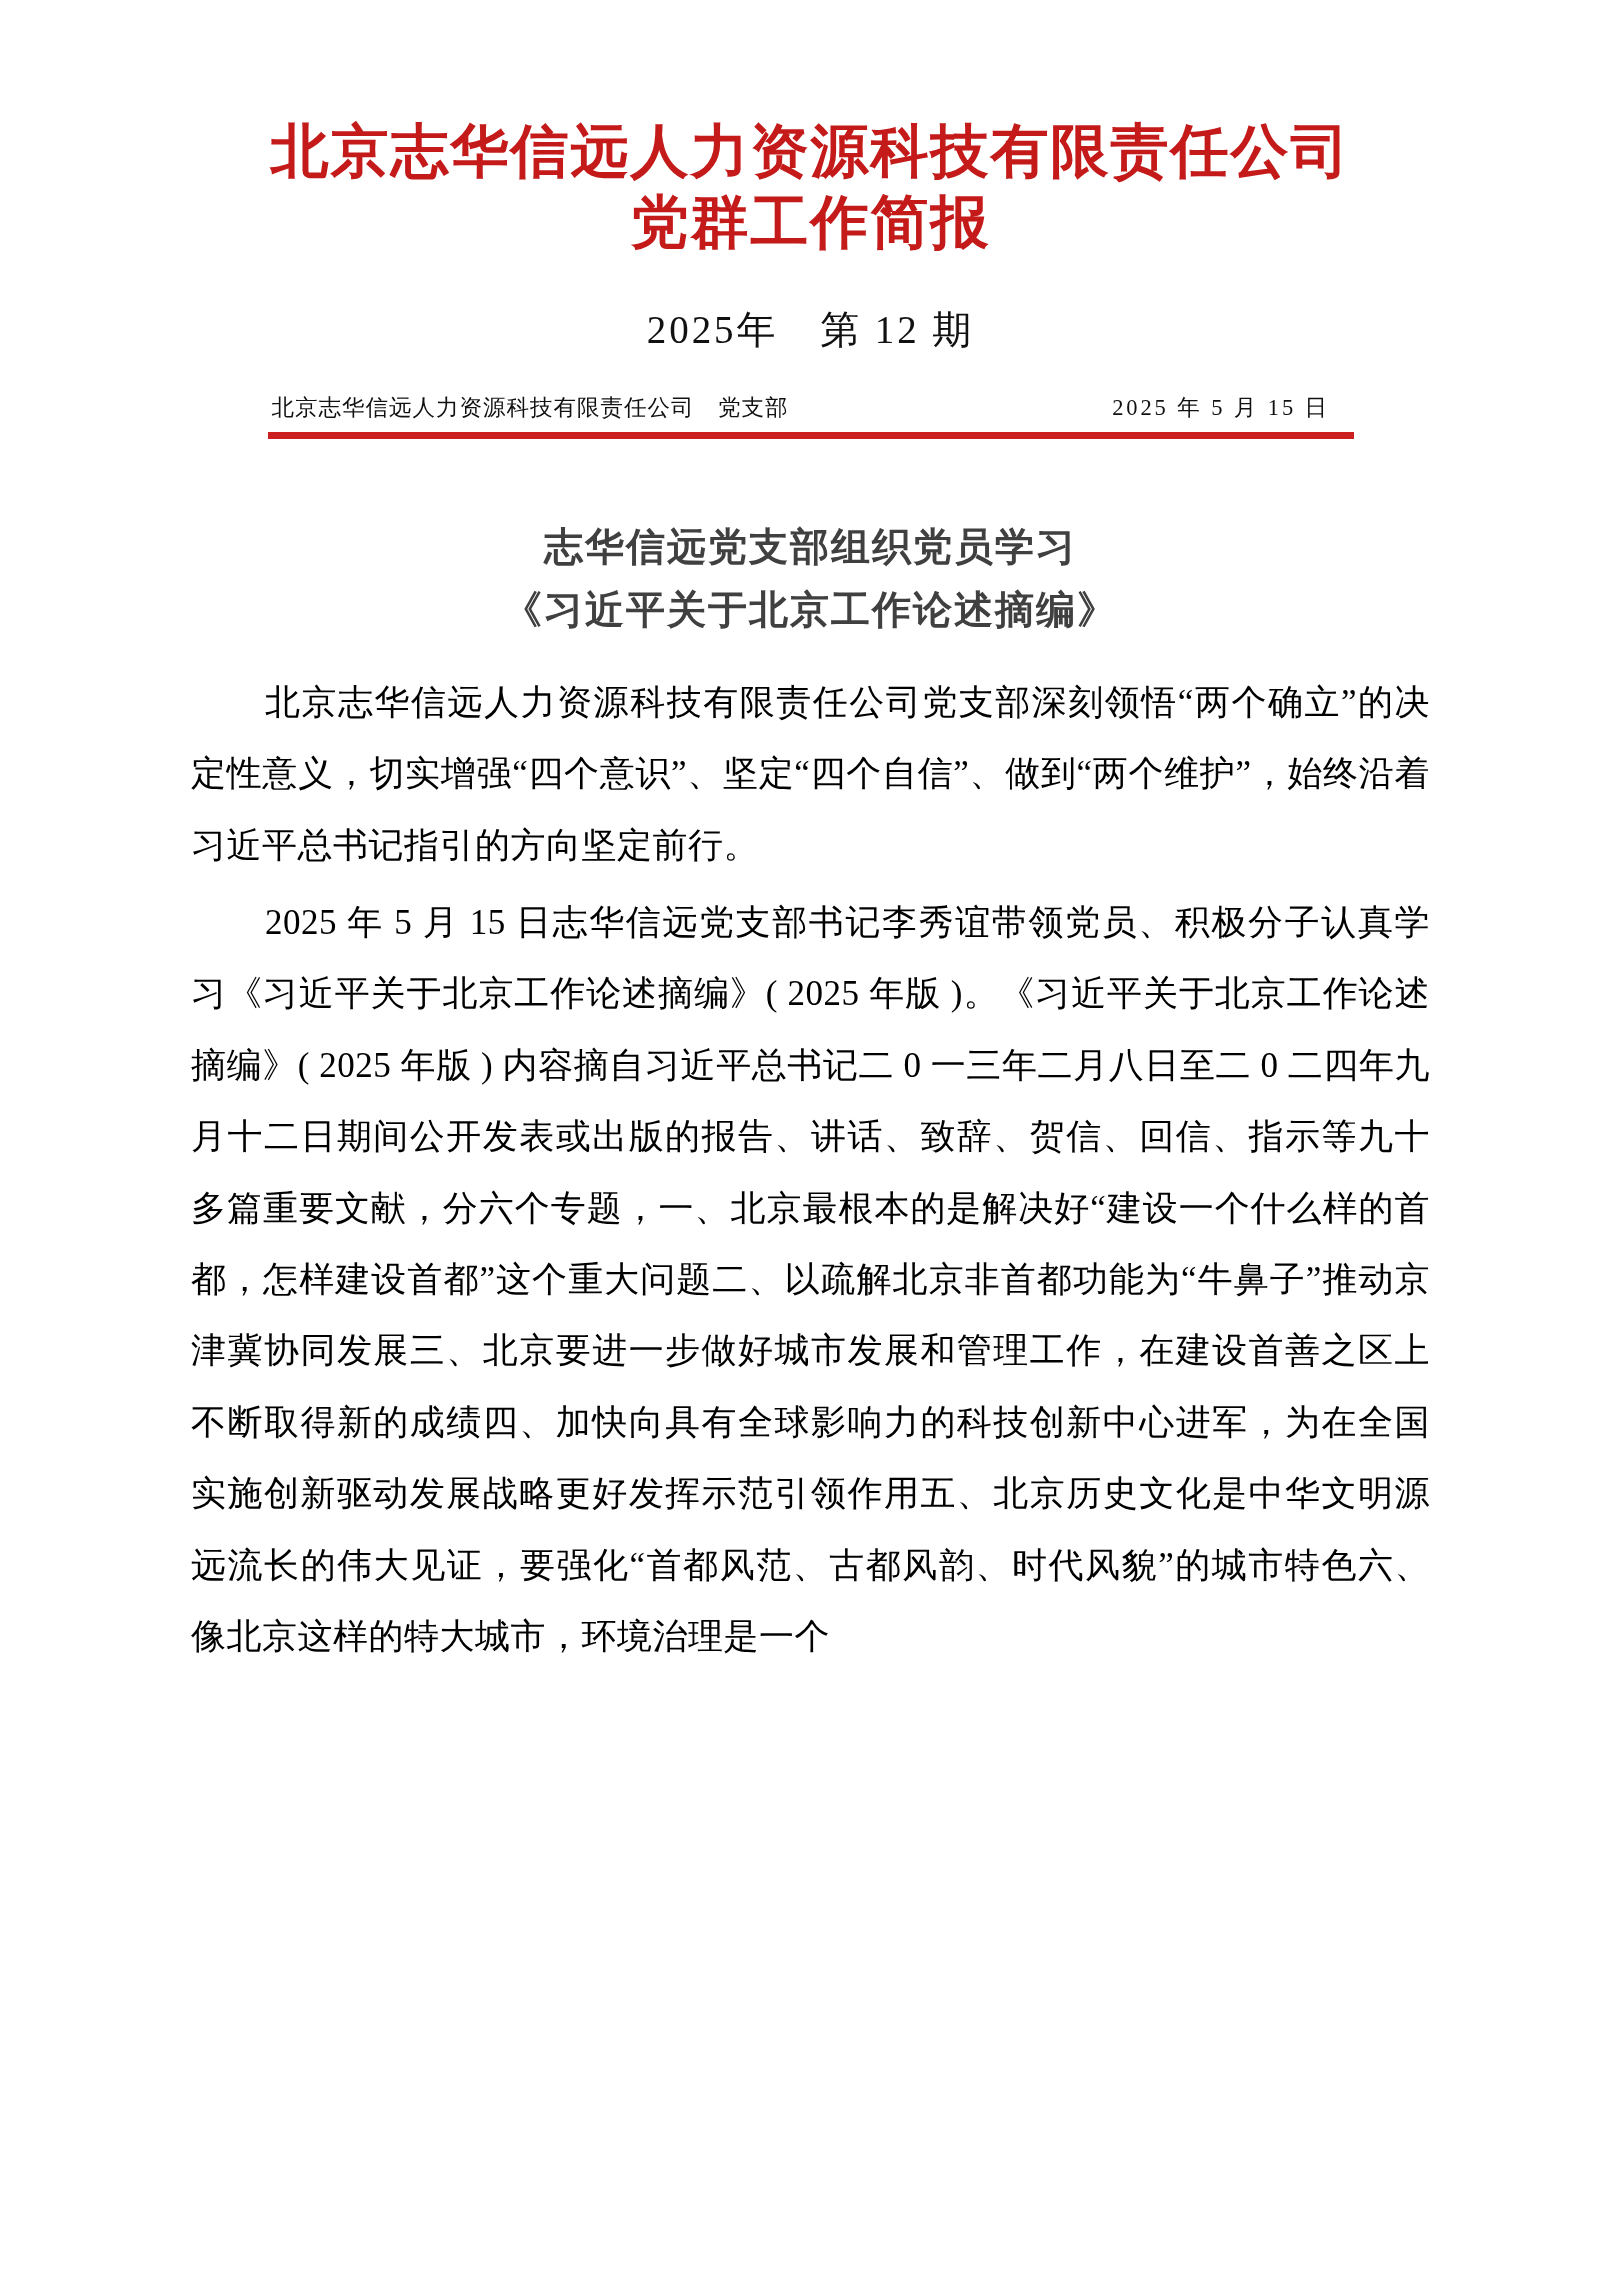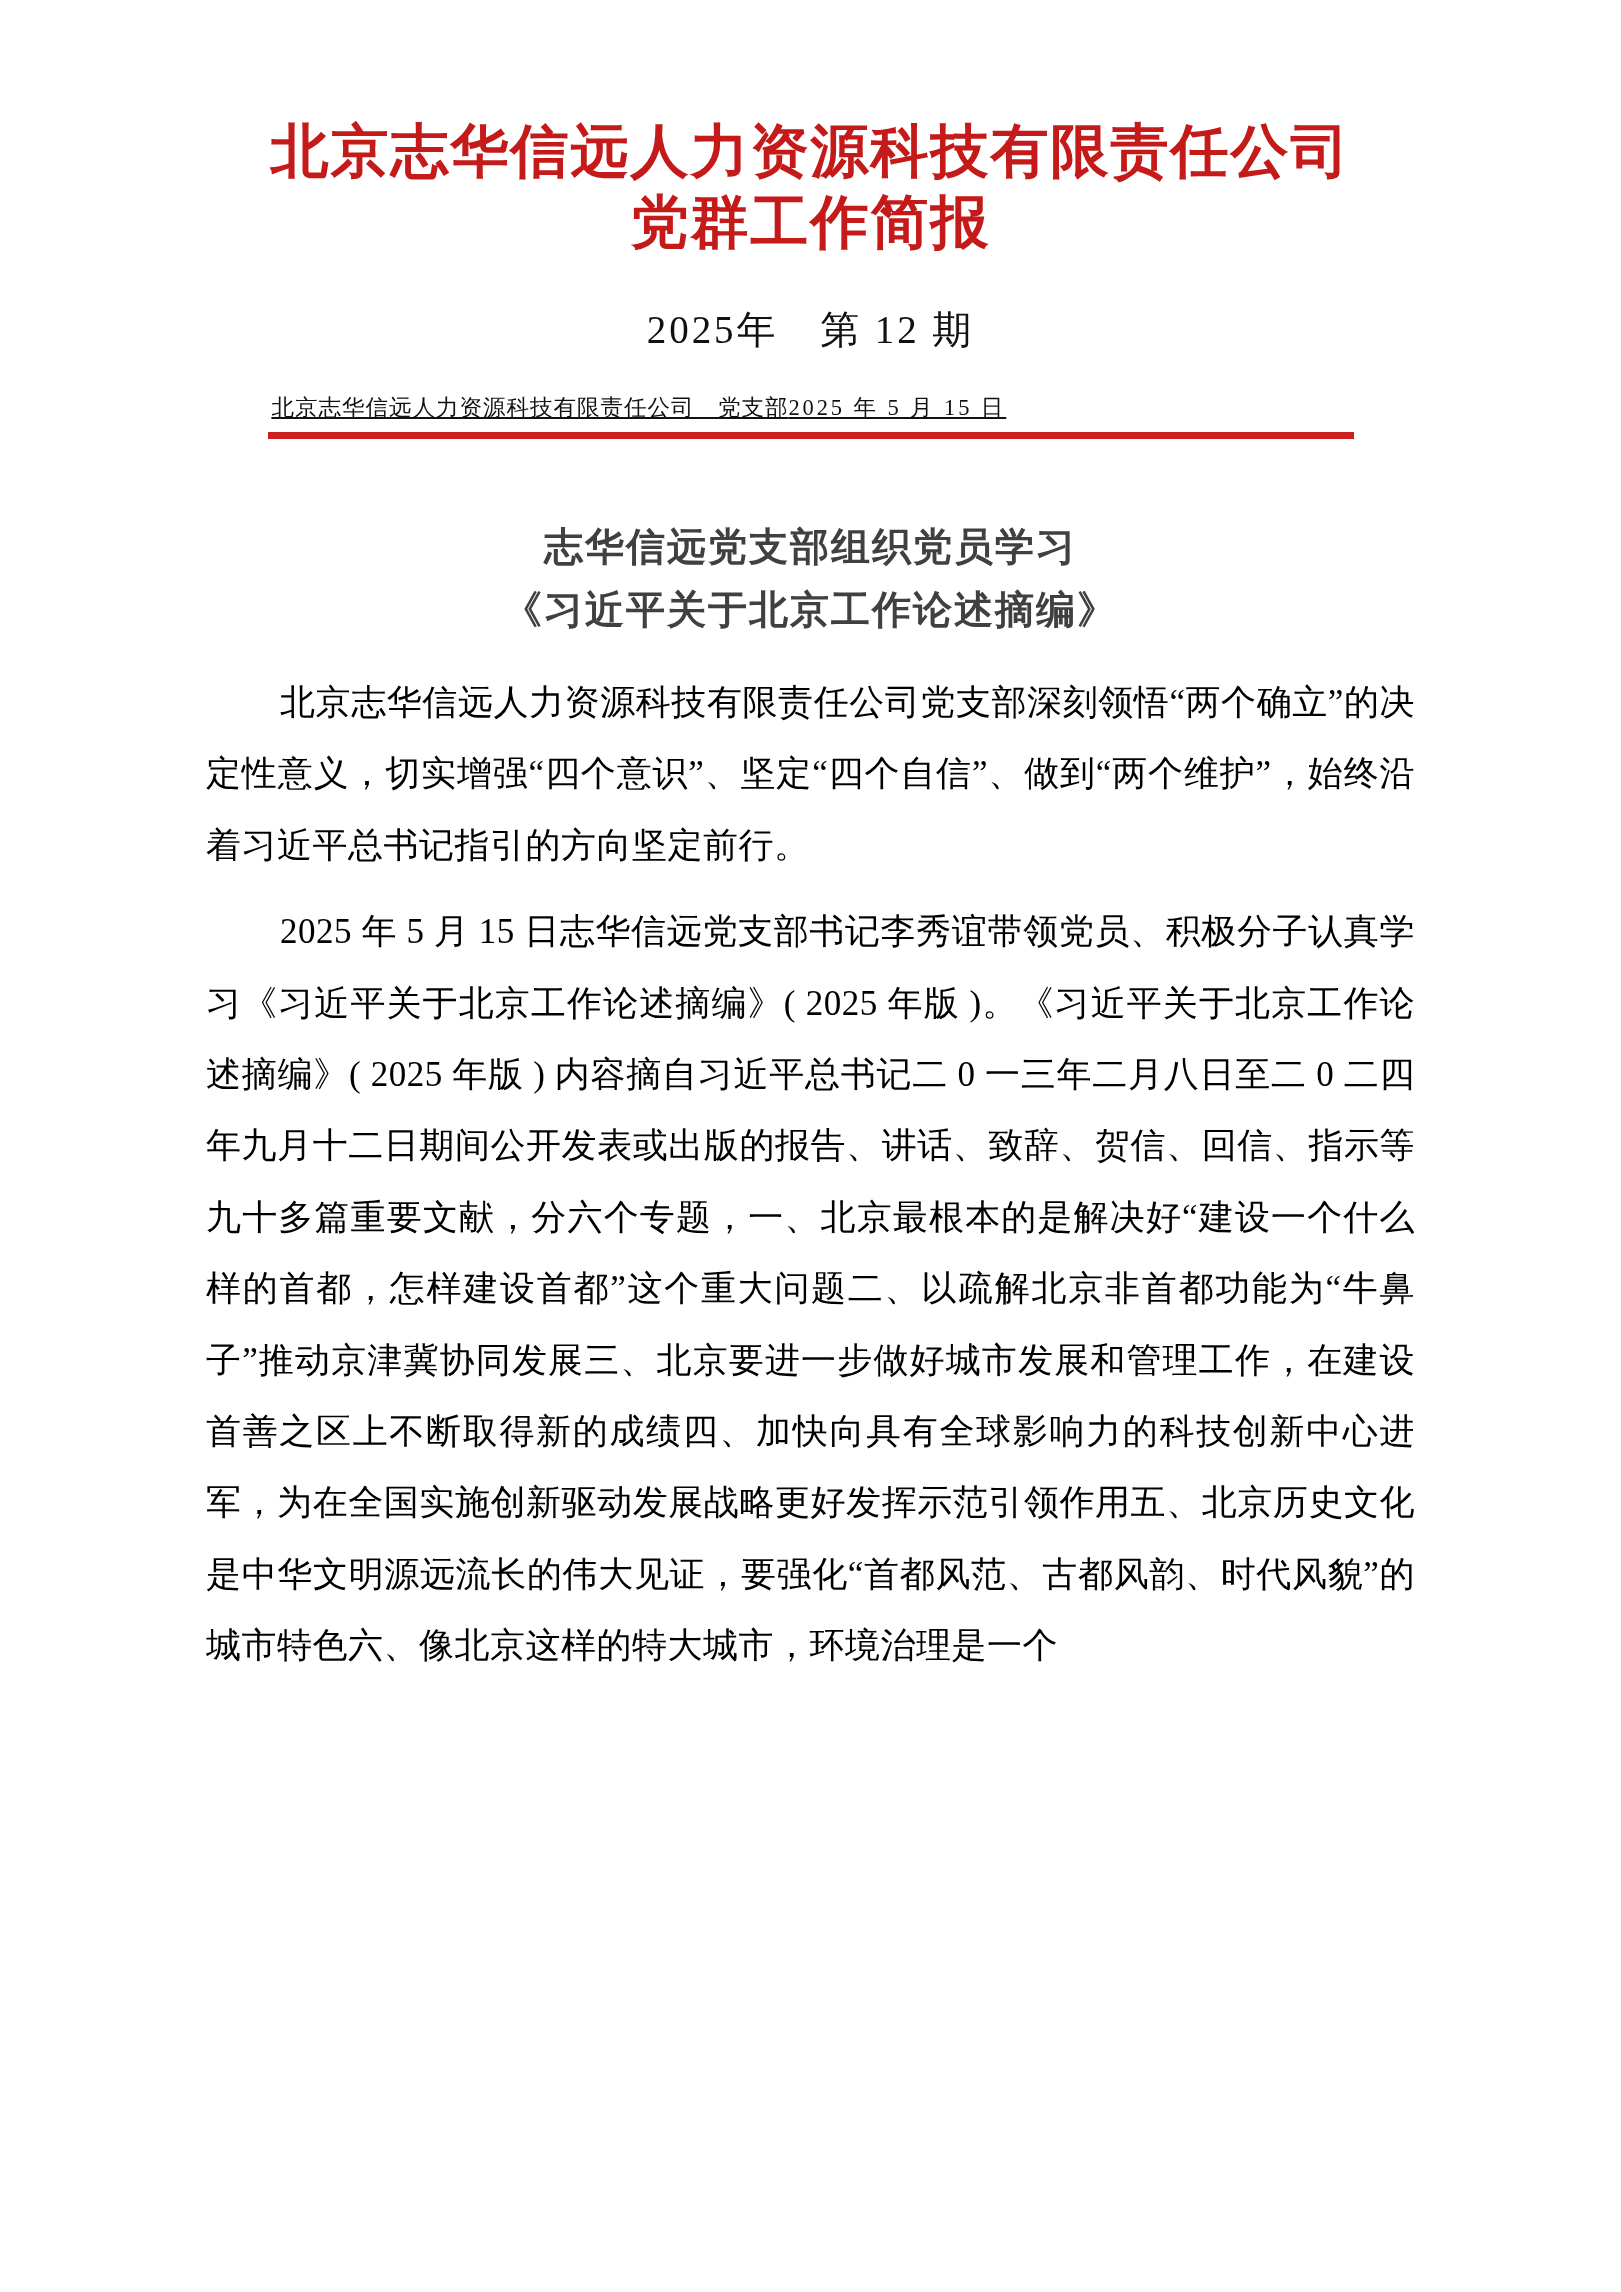--- a/index.html
+++ b/index.html
@@ -56,28 +56,27 @@
     color: #111;
   }
 
   
   .byline-wrap {
     margin: 35px auto 0 auto;
     width: 1086px;
   }
   .byline {
     display: flex;
-    justify-content: flex-start;
+    justify-content: space-between;
     align-items: flex-end;
     font-size: 22.5px;
     letter-spacing: 1px;
     color: #111;
     padding: 0 3.9px 9.8px 3.9px;
     font-family: "Liberation Serif", "DejaVu Serif", serif;
-    text-decoration: underline;
   }
   .byline .right {
     padding-right: 19.6px;
     letter-spacing: 2.9px;
   }
   .red-rule {
     height: 6.9px;
     background: #cc1f1f;
     width: 100%;
   }
@@ -106,21 +105,21 @@
     margin-top: 25.5px;
   }
   .para {
     font-family: "Liberation Serif", "DejaVu Serif", serif;
     font-size: 35px;
     line-height: 2.04;
     letter-spacing: 0.5px;
     text-align: justify;
     text-justify: inter-character;
     text-indent: 74px;
-    margin: 15px;
+    margin: 0;
     color: #000;
   }
   .para + .para {
     margin-top: 5.9px;
   }
 </style>
 </head>
 <body>
 
 <div class="page">

